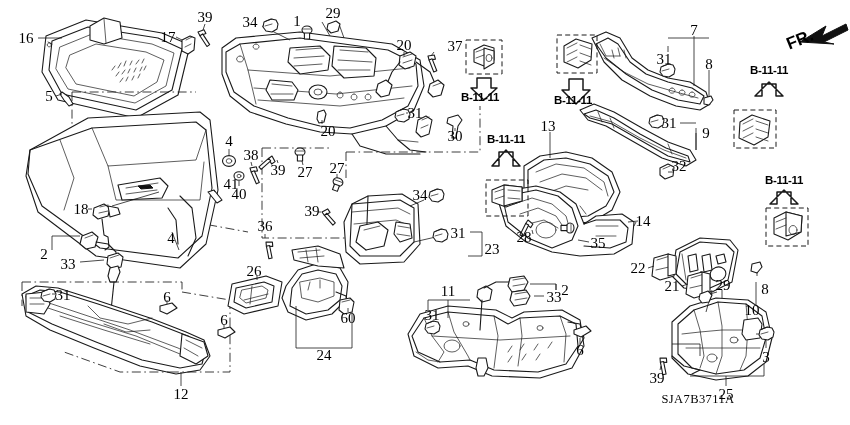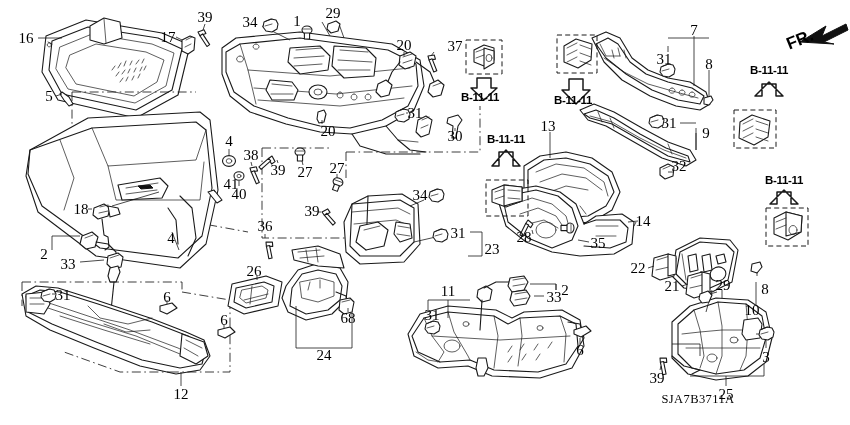--- a/index.html
+++ b/index.html
@@ -668,21 +668,21 @@
       <div class="lbl" style="left: 68px; top: 264px;">33</div>
       <div class="lbl" style="left: 254px; top: 271px;">26</div>
       <div class="lbl" style="left: 638px; top: 268px;">22</div>
       <div class="lbl" style="left: 672px; top: 286px;">21</div>
       <div class="lbl" style="left: 723px; top: 285px;">29</div>
       <div class="lbl" style="left: 765px; top: 289px;">8</div>
       <div class="lbl" style="left: 752px; top: 310px;">10</div>
       <div class="lbl" style="left: 63px; top: 295px;">31</div>
       <div class="lbl" style="left: 167px; top: 297px;">6</div>
       <div class="lbl" style="left: 224px; top: 320px;">6</div>
-      <div class="lbl" style="left: 348px; top: 318px;">68</div>
+      <div class="lbl" style="left: 348px; top: 318px;">60</div>
       <div class="lbl" style="left: 448px; top: 291px;">11</div>
       <div class="lbl" style="left: 565px; top: 290px;">2</div>
       <div class="lbl" style="left: 554px; top: 297px;">33</div>
       <div class="lbl" style="left: 432px; top: 315px;">31</div>
       <div class="lbl" style="left: 580px; top: 350px;">6</div>
       <div class="lbl" style="left: 766px; top: 357px;">3</div>
       <div class="lbl" style="left: 657px; top: 378px;">39</div>
       <div class="lbl" style="left: 324px; top: 355px;">24</div>
       <div class="lbl" style="left: 181px; top: 394px;">12</div>
       <div class="lbl" style="left: 726px; top: 394px; text-align: center;">25</div>

